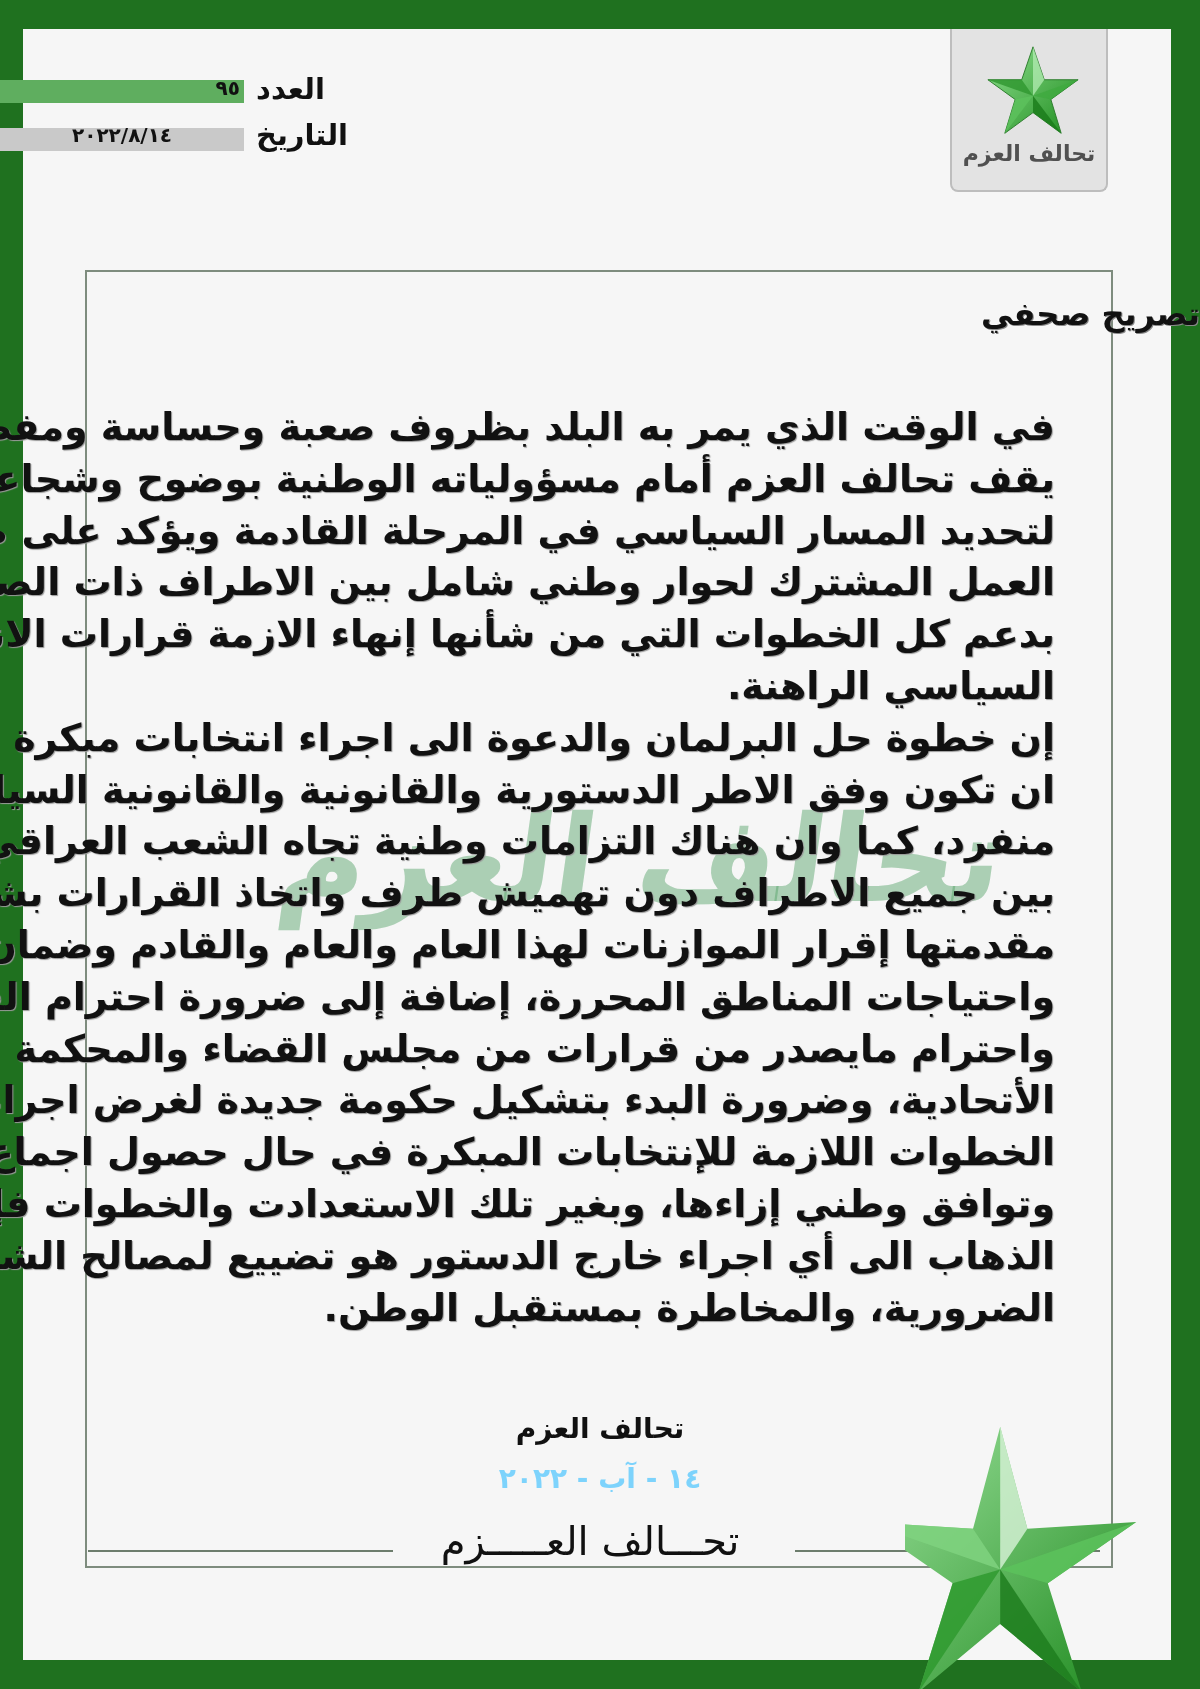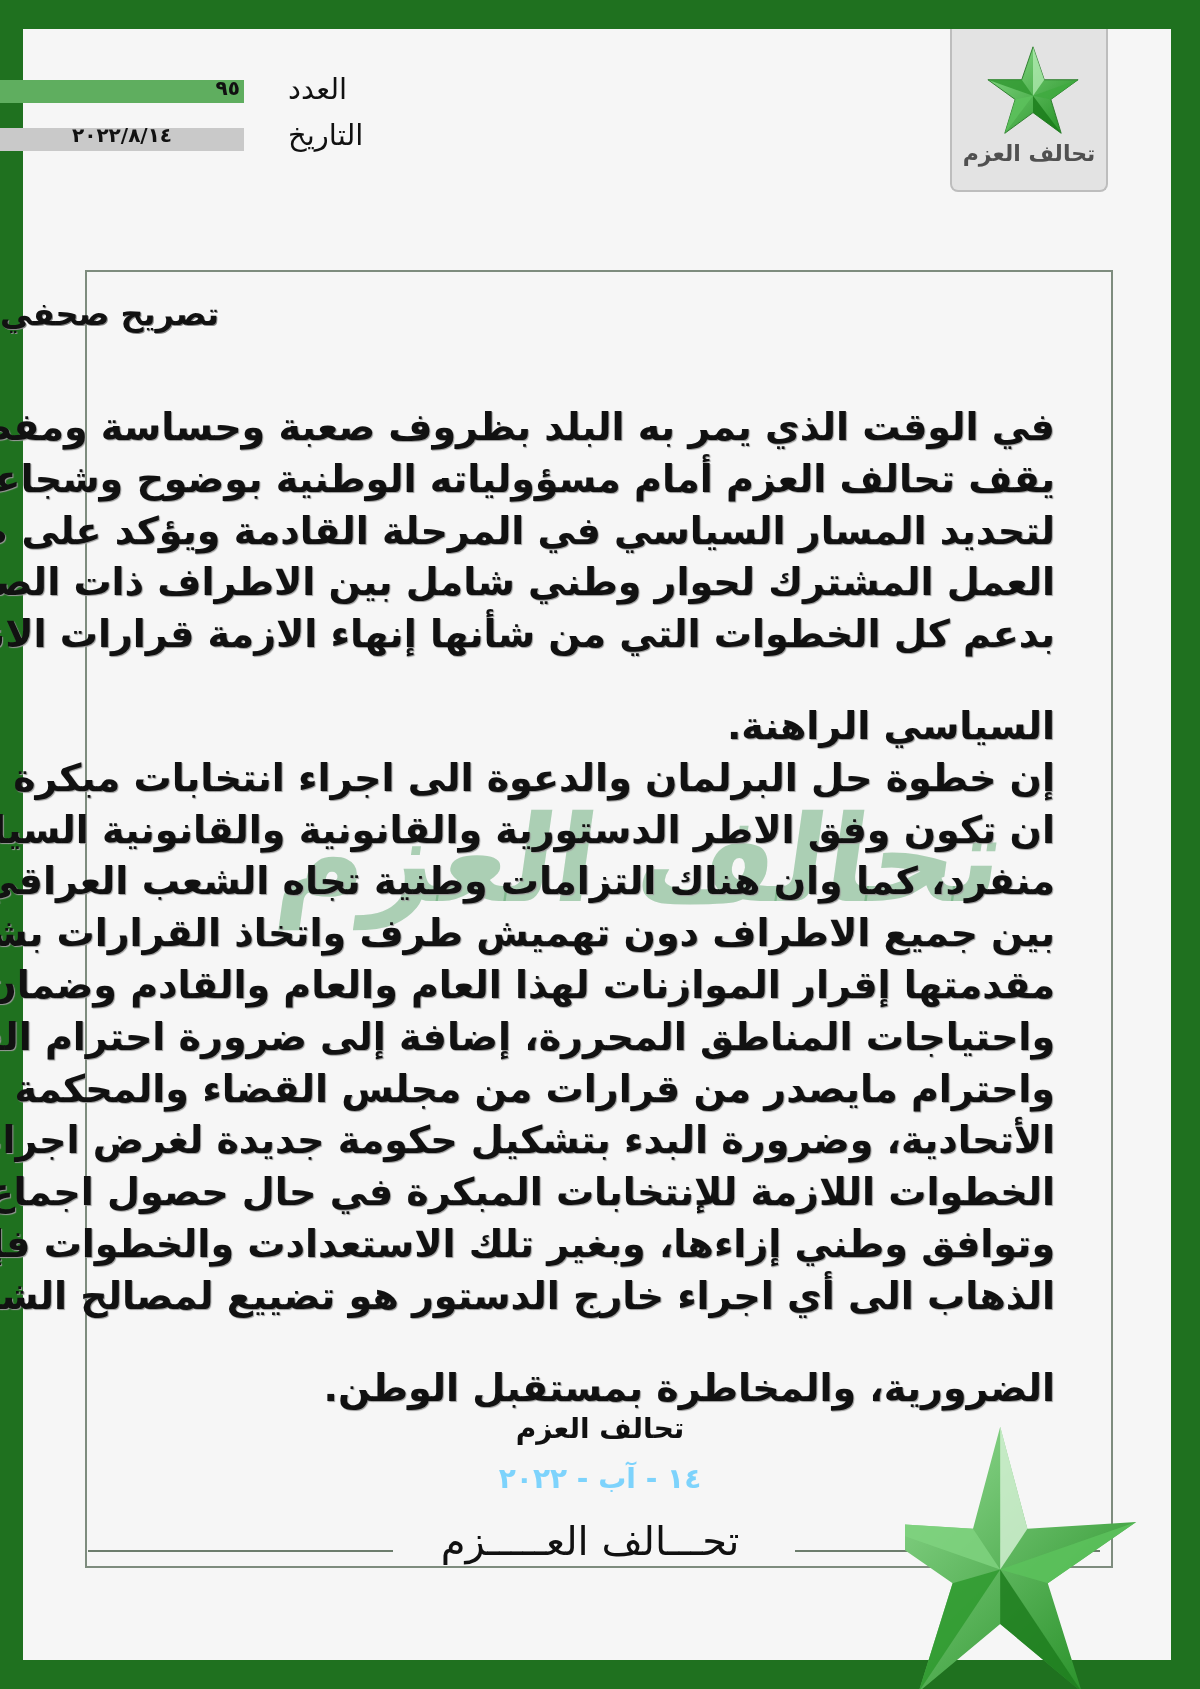--- a/index.html
+++ b/index.html
@@ -4,32 +4,32 @@
 <style>
   html,body{margin:0;padding:0;}
   body{width:1200px;height:1689px;position:relative;overflow:hidden;background:#1f711f;font-family:"DejaVu Sans","Liberation Sans",sans-serif;}
   .paper{position:absolute;left:23px;top:29px;width:1148px;height:1631px;background:#f6f6f6;}
   .hdr-bar{position:absolute;height:23px;}
   .bar-green{left:0;top:80px;width:244px;background:#5fae5f;}
   .bar-gray{left:0;top:128px;width:244px;background:#c9c9c9;}
   .hdr-val{position:absolute;font-family:"DejaVu Sans",sans-serif;font-weight:bold;color:#111;font-size:20px;line-height:23px;direction:ltr;}
   .val-issue{right:960px;top:77px;}
   .val-date{left:72px;top:124px;letter-spacing:2px;}
-  .hdr-label{position:absolute;font-family:"DejaVu Sans",sans-serif;font-weight:normal;color:#111;font-size:29px;direction:rtl;margin-left:32px;}
+  .hdr-label{position:absolute;font-family:"DejaVu Sans",sans-serif;font-weight:bold;color:#111;font-size:29px;direction:rtl;}
   .lbl-issue{left:256px;top:72px;}
   .lbl-date{left:256px;top:118px;}
   .logo-box{position:absolute;left:950px;top:29px;width:158px;height:163px;background:#e3e3e3;border:2px solid #bdbdbd;border-top:none;border-radius:0 0 8px 8px;box-sizing:border-box;}
   .logo-star{position:absolute;left:34px;top:15px;width:94px;height:94px;}
   .logo-text{position:absolute;left:0;right:0;top:112px;text-align:center;color:#505050;font-size:22px;font-weight:bold;direction:rtl;}
   .content-box{position:absolute;left:85px;top:270px;width:1028px;height:1298px;border:2px solid #7e8c7e;box-sizing:border-box;}
-  .title{position:absolute;left:0;right:0;top:295px;text-align:left;font-family:"DejaVu Sans",sans-serif;font-weight:bold;font-size:32px;color:#111;direction:rtl;text-shadow:1px 1px 0 #888;}
+  .title{position:absolute;left:0;right:0;top:295px;text-align:right;font-family:"DejaVu Sans",sans-serif;font-weight:bold;font-size:32px;color:#111;direction:rtl;text-shadow:1px 1px 0 #888;}
   .body-text{position:absolute;left:145px;width:910px;top:402px;direction:rtl;font-family:"DejaVu Sans",sans-serif;font-weight:bold;font-size:38px;line-height:51.8px;color:#111;text-align:justify;text-shadow:1px 1px 1px #999;}
   .body-text p{margin:0;}
   .line{display:block;text-align:justify;text-align-last:justify;white-space:nowrap;}
-  .line.last{text-align-last:right;margin-top:40px;}
+  .line.last{text-align-last:right;}
   .watermark{position:absolute;left:280px;top:790px;font-family:"DejaVu Sans",sans-serif;font-weight:bold;font-size:120px;color:rgba(80,160,100,0.45);direction:rtl;transform:skewX(-8deg);white-space:nowrap;pointer-events:none;}
   .sig-name{position:absolute;left:0;right:0;top:1412px;text-align:center;font-size:28px;font-weight:bold;color:#111;direction:rtl;}
   .sig-date{position:absolute;left:0;right:0;top:1462px;text-align:center;font-size:28px;font-weight:bold;color:#7dd3fc;direction:rtl;}
   .sig-logo-line{position:absolute;top:1550px;height:2px;background:#6d7d6d;}
   .sig-line-left{left:88px;width:305px;}
   .sig-line-right{left:795px;width:305px;}
   .sig-logotype{position:absolute;left:390px;width:400px;top:1518px;text-align:center;font-size:40px;font-weight:normal;color:#111;direction:rtl;letter-spacing:2px;}
   .big-star{position:absolute;left:905px;top:1420px;width:340px;height:340px;}
 </style>
 </head>

